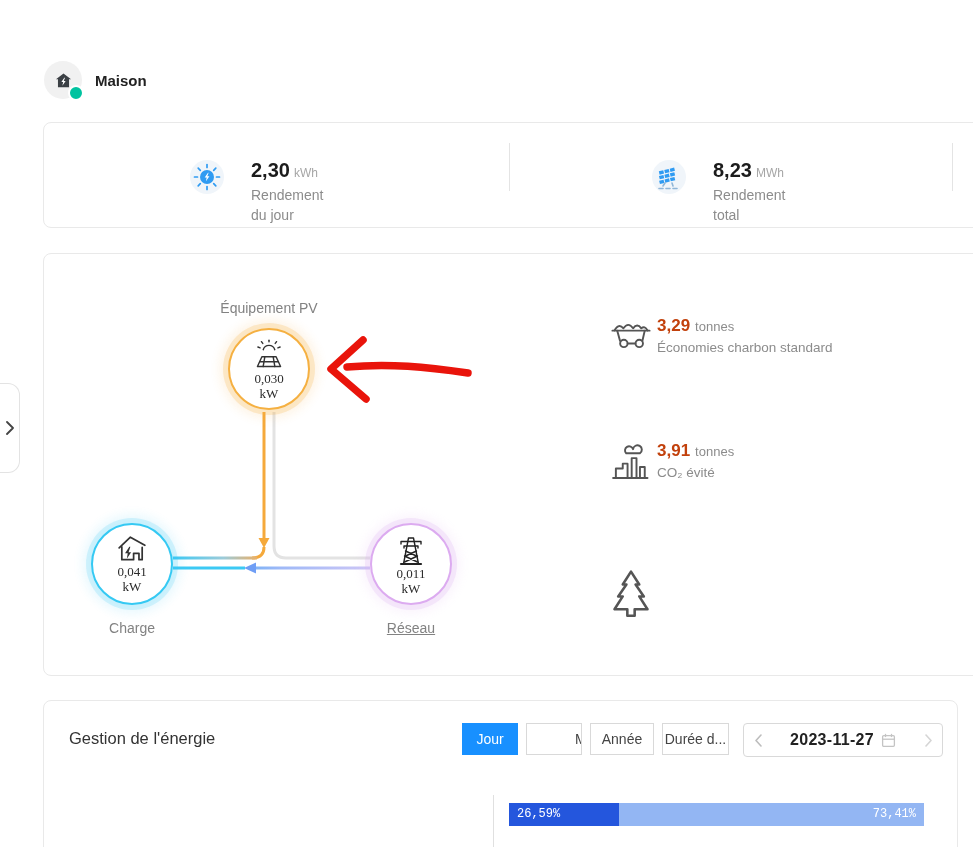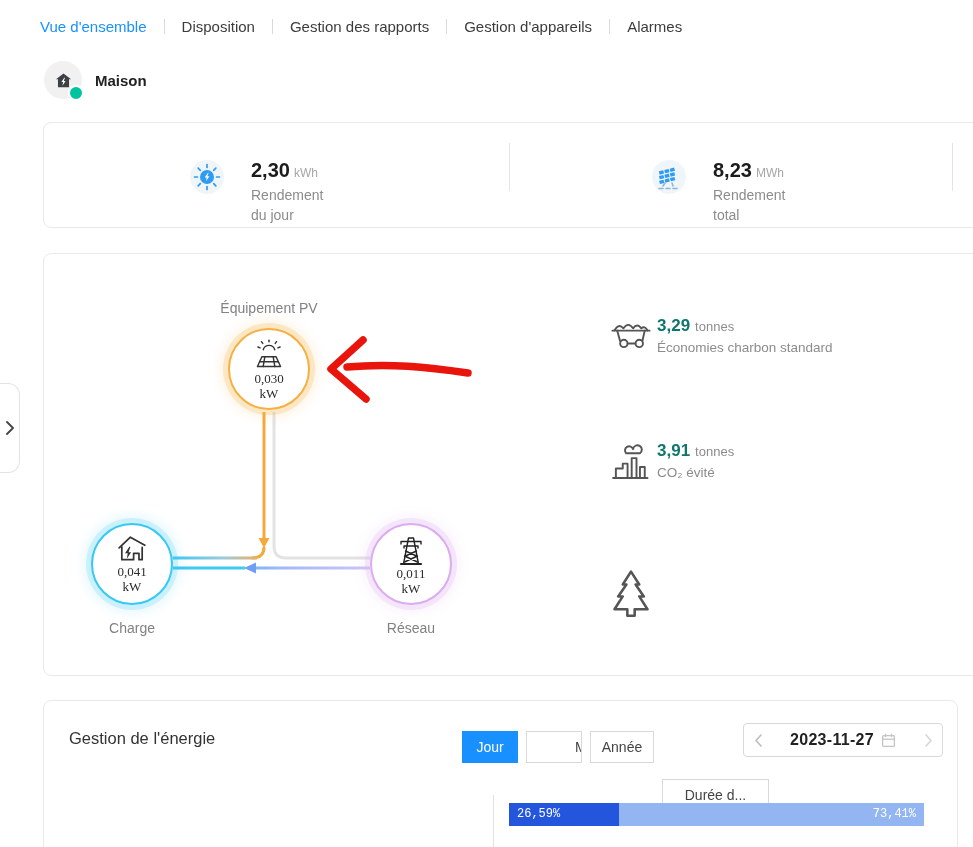--- a/index.html
+++ b/index.html
@@ -56,38 +56,38 @@
   .node-load{border:2px solid var(--load-cyan);box-shadow:0 0 0 5px rgba(53,201,243,.18),0 0 10px 9px rgba(53,201,243,.10);}
   .node-grid{border:2px solid var(--grid-purple);box-shadow:0 0 0 5px rgba(220,171,240,.22),0 0 10px 9px rgba(220,171,240,.12);}
   .node svg{margin-top:9px;}
   .flow-svg{position:absolute;left:0;top:0;z-index:1;}
   .annot-svg{position:absolute;left:0;top:0;z-index:6;pointer-events:none;}
 
   
   .eco-row{position:absolute;left:565px;display:flex;align-items:flex-start;}
   .eco-icon{width:44px;flex:0 0 44px;margin-top:2px;}
   .eco-text{margin-left:4px;}
-  .eco-value{font-size:17px;font-weight:bold;color:#0f766e;}
+  .eco-value{font-size:17px;font-weight:bold;color:#c2410c;}
   .eco-unit{font-size:13px;color:#8c8c8c;margin-left:5px;}
   .eco-label{font-size:13.5px;color:#8c8c8c;margin-top:4px;white-space:nowrap;}
 
   
   .side-toggle{position:absolute;left:0;top:383px;width:19px;height:88px;background:#fff;
         border:1px solid #e3e3e3;border-left:none;border-radius:0 12px 12px 0;z-index:8;
         display:flex;align-items:center;justify-content:center;cursor:pointer;}
 
   
   .energy-title{position:absolute;left:25px;top:28px;font-size:16.5px;color:#333;}
-  .tabs{position:absolute;left:418px;top:30px;display:flex;gap:9px;}
+  .tabs{position:absolute;left:418px;top:22px;display:flex;gap:9px;}
   .tab{box-sizing:border-box;height:32px;line-height:30px;text-align:center;font-size:14px;color:#444;
        background:#fff;border:1px solid #d9d9d9;margin-left:-1px;cursor:pointer;white-space:nowrap;
        overflow:hidden;}
   .tab:first-child{margin-left:0;}
   .tab.active{background:var(--accent-blue);border-color:var(--accent-blue);color:#fff;}
-  .t-jour{width:56px;}.t-mois{width:56px;padding-left:48px;}.t-annee{width:64px;}.t-duree{width:107px;margin-top:48px;}
+  .t-jour{width:56px;}.t-mois{width:56px;padding-left:48px;}.t-annee{width:64px;}.t-duree{width:67px;}
   .datepicker{position:absolute;left:699px;top:22px;width:200px;height:34px;box-sizing:border-box;
        border:1px solid #d9d9d9;border-radius:4px;display:flex;align-items:center;}
   .dp-chev{flex:0 0 28px;display:flex;align-items:center;justify-content:center;cursor:pointer;}
   .dp-center{flex:1;display:flex;align-items:center;justify-content:center;gap:7px;cursor:pointer;}
   .dp-date{font-size:16px;font-weight:bold;color:#222;letter-spacing:.3px;}
 
   .bar-group{position:absolute;top:95px;}
   .bg-left{left:25px;width:417px;}
   .bg-right{left:465px;width:415px;}
   .bar-label{white-space:nowrap;}
@@ -101,31 +101,20 @@
   .seg{position:absolute;top:0;bottom:0;font-family:Liberation Mono, monospace;}
   .seg-dark{left:0;background:var(--cons-dark);z-index:2;}
   .seg-light{right:0;background:var(--cons-light);}
   .bars-div{position:absolute;left:449px;top:94px;width:1px;height:54px;background:#e0e0e0;}
 </style>
 </head>
 <body>
 
 <div class="page">
 
-  <div class="nav">
-    <div class="nav-item active">Vue d'ensemble</div>
-    <div class="nav-sep"></div>
-    <div class="nav-item">Disposition</div>
-    <div class="nav-sep"></div>
-    <div class="nav-item">Gestion des rapports</div>
-    <div class="nav-sep"></div>
-    <div class="nav-item">Gestion d'appareils</div>
-    <div class="nav-sep"></div>
-    <div class="nav-item">Alarmes</div>
-  </div>
 
   <div class="site-row">
     <div class="avatar">
       <svg width="19" height="19" viewBox="0 0 24 24">
         <path d="M12 3 L2.5 10.5 H5 V20.5 H19 V10.5 H21.5 Z" fill="#3b4045"></path>
         <path d="M13 8.5 L9.3 14 H11.6 L10.6 18.5 L14.7 12.6 H12.3 L13.9 8.5 Z" fill="#fff"></path>
       </svg>
       <div class="status-dot"></div>
     </div>
     <div class="site-name">Maison</div>
@@ -261,21 +250,21 @@
           <path d="M-7.5,14 L-2.5,-12 M7.5,14 L2.5,-12 M-2.5,-12 L2.5,-12"></path>
           <path d="M-10,-8.5 L10,-8.5 M-10,-8.5 L-10,-6 M10,-8.5 L10,-6"></path>
           <path d="M-7,-4 L7,-4 M-7,-4 L-7,-2 M7,-4 L7,-2"></path>
           <path d="M-5.5,1 L5.5,6 M5.5,1 L-5.5,6 M-6.5,6 L6.5,12 M6.5,6 L-6.5,12"></path>
           <path d="M-10,14 L10,14" stroke-width="2.2"></path>
         </g>
       </svg>
       <div class="num">0,011</div>
       <div class="num">kW</div>
     </div>
-    <div class="node-label" style="left:307px;top:366px;width:120px;">Réseau</div>
+    <div class="node-label" style="left:307px;top:366px;width:120px;text-decoration:underline;">Réseau</div>
 
     <svg class="annot-svg" width="500" height="423" viewBox="0 0 500 423">
       <g fill="none" stroke="var(--annotation-red)" stroke-width="7.5" stroke-linecap="round" stroke-linejoin="round">
         <path d="M319,86 L287,115 L322,145"></path>
         <path d="M303,113 C345,109 383,113 424,119"></path>
       </g>
     </svg>
 
     <div class="eco-row" style="top:62px;">
       <svg class="eco-icon" viewBox="-16 -12 32 26">

